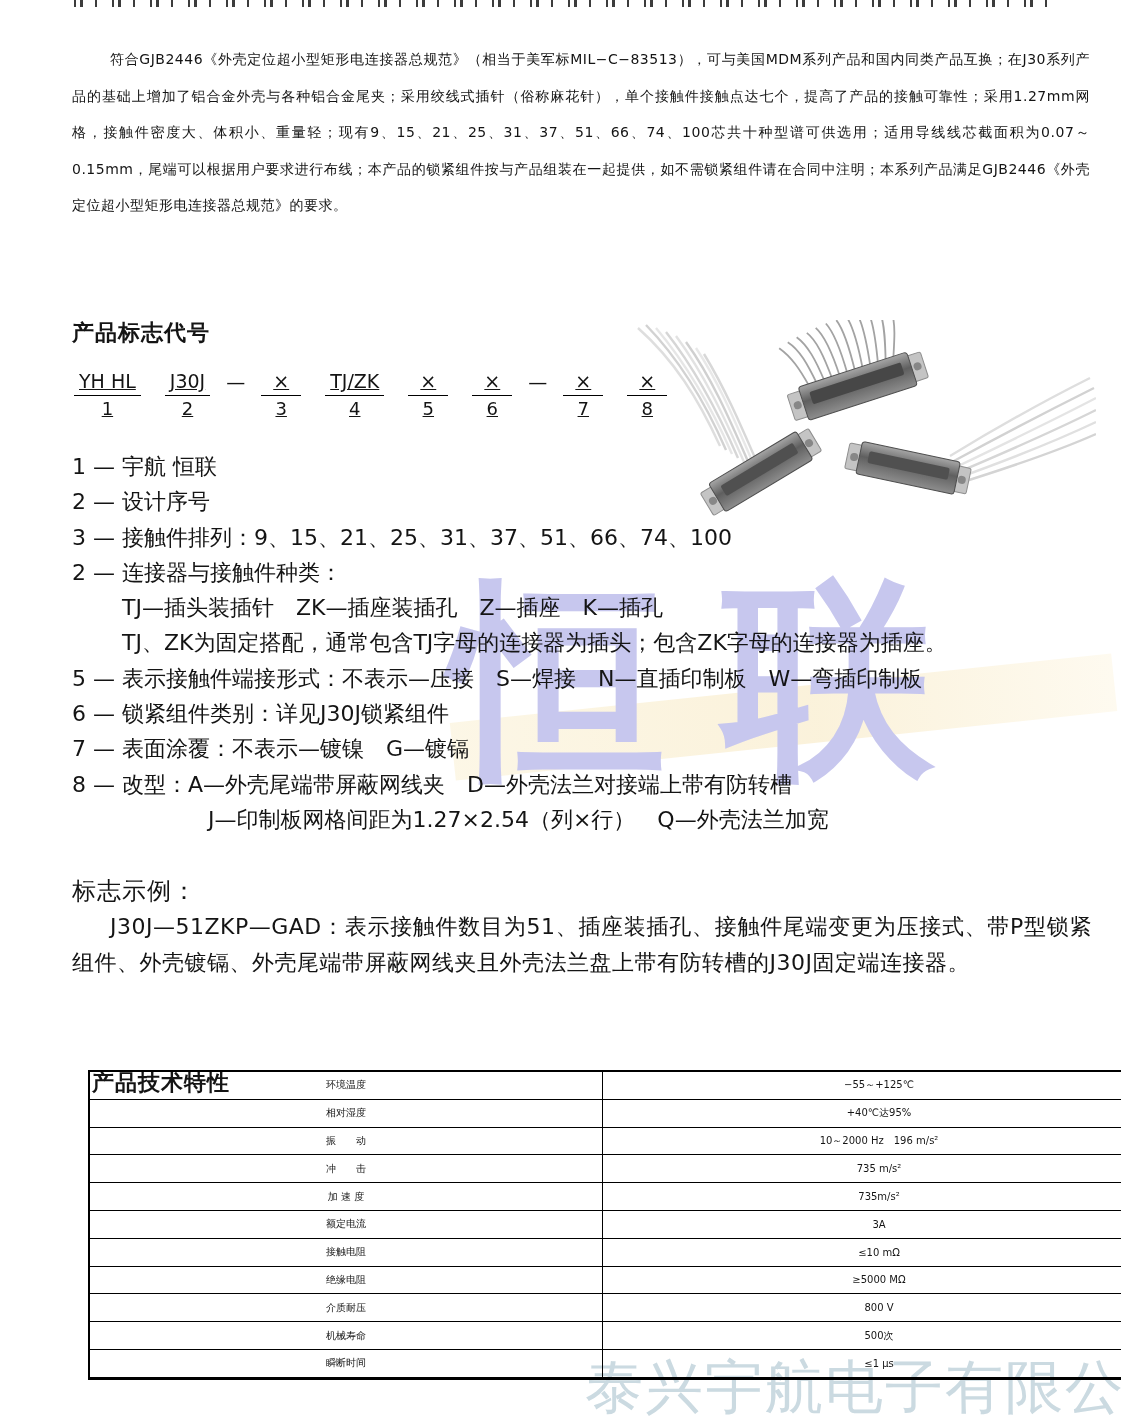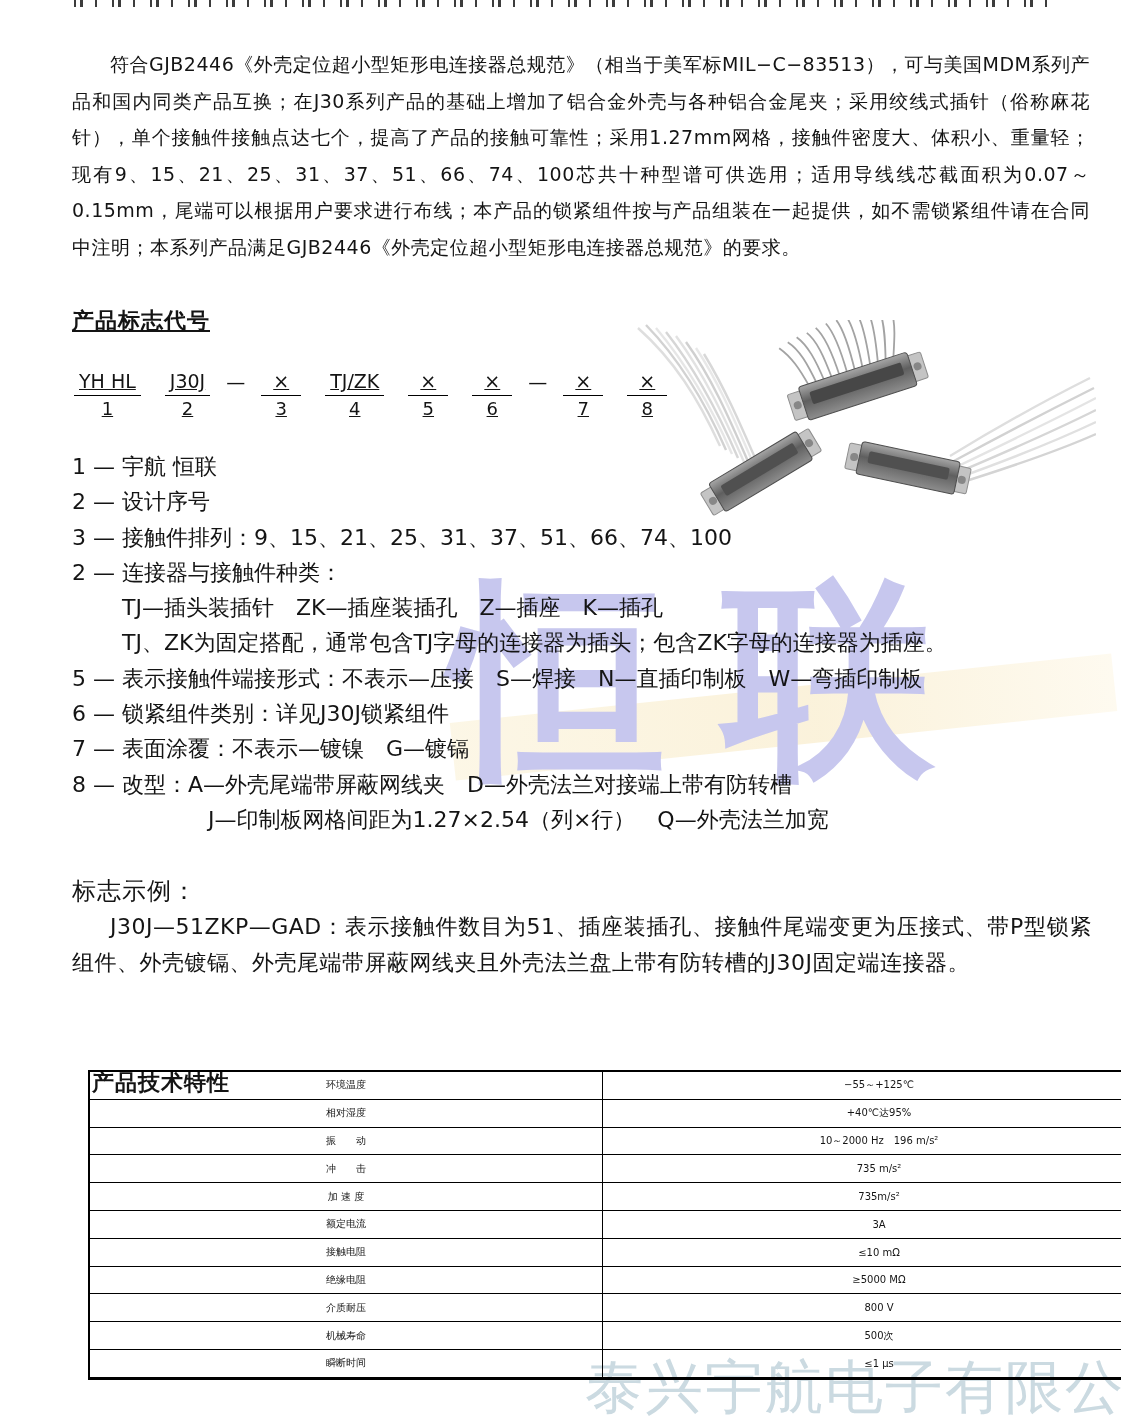--- a/index.html
+++ b/index.html
@@ -26,25 +26,25 @@
   
   .content { position:absolute; inset:0; z-index:1; }
   .top-strip {
     position:absolute; left:74px; top:0; width:988px; height:7px; opacity:.85;
     background:repeating-linear-gradient(90deg,
       #1a1a1a 0 2px, transparent 2px 6px, #1a1a1a 6px 9px, transparent 9px 21px,
       #1a1a1a 21px 23px, transparent 23px 38px);
   }
   .intro {
     position:absolute; left:72px; top:27px; width:1018px;
-    font-size:19px; line-height:36.5px; text-align:justify; text-indent:38px;
+    font-size:14px; line-height:36.5px; text-align:justify; text-indent:38px;
     letter-spacing:.5px;
   }
   .sec-title { position:absolute; font-size:22px; font-weight:600; letter-spacing:1px; }
-  .t-marking { left:72px; top:288px;text-decoration:underline; }
+  .t-marking { left:72px; top:300px; }
   .t-example { left:72px; top:851px; font-size:24px; font-weight:500; }
   .t-specs   { left:72px; top:1050px;margin-left:20px; }
 
   
   .code-row {
     position:absolute; left:74px; top:370px; display:flex; align-items:flex-start;
     gap:24px; font-size:19px;
   }
   .frac { display:inline-flex; flex-direction:column; align-items:center;text-decoration:underline; }
   .frac .fr-top { padding:0 5px 3px; border-bottom:1.6px solid #000; min-width:30px; text-align:center; line-height:22px; }

